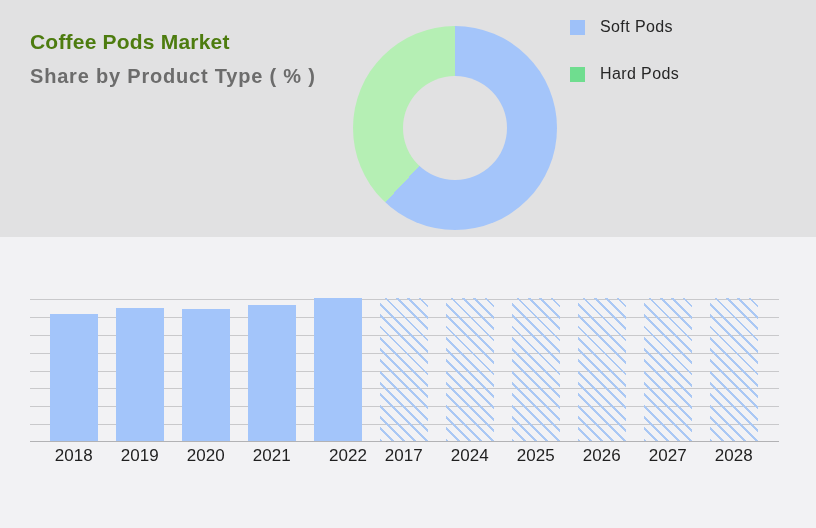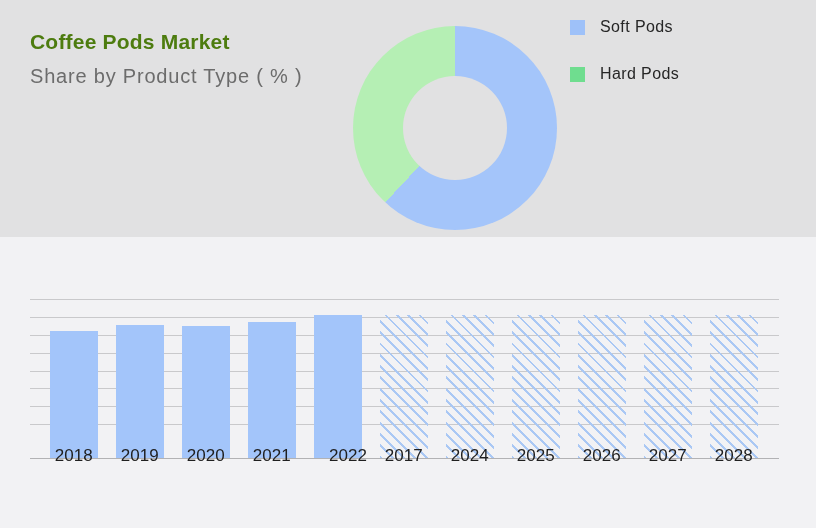--- a/index.html
+++ b/index.html
@@ -15,21 +15,21 @@
   
   .top-panel {
     position:absolute; left:0; top:0; width:816px; height:237px;
     background:#e1e1e2;
   }
   .title-block { position:absolute; left:30px; top:30px; }
   .chart-title {
     font-size:21px; font-weight:700; color:#4d7c0f; letter-spacing:0.2px;
   }
   .chart-subtitle {
-    margin-top:11px; font-size:20px; font-weight:400; color:#6c6c6c; letter-spacing:0.8px;text-align:right;
+    margin-top:11px; font-size:20px; font-weight:700; color:#6c6c6c; letter-spacing:0.8px;text-align:right;
   }
 
   .donut {
     position:absolute; left:353px; top:26px;
     width:204px; height:204px; border-radius:50%;
   }
   .donut-hole {
     position:absolute; left:50px; top:50px;
     width:104px; height:104px; border-radius:50%;
     background:#e1e1e2;
@@ -39,21 +39,21 @@
   .legend-item { display:flex; align-items:center; height:18px; margin-bottom:29px; }
   .legend-swatch { width:15px; height:15px; margin-right:15px; flex:0 0 auto; }
   .legend-label { font-size:16px; color:#262626; letter-spacing:0.4px;text-align:center; }
 
   
   .bottom-panel {
     position:absolute; left:0; top:237px; width:816px; height:291px;
     background:#f2f2f4;
   }
   .bar-plot {
-    position:absolute; left:30px; top:62px; width:749px; height:160px;
+    position:absolute; left:30px; top:62px; width:749px; height:143px;
     border-bottom:1px solid #b2b2b4;
   }
   .gridline {
     position:absolute; left:0; width:100%; height:1px; background:#c9c9cb;
   }
   .bar {
     position:absolute; bottom:0; width:48px;
   }
   .bar.solid { background:#a3c5fa; }
   .bar.hatch {

